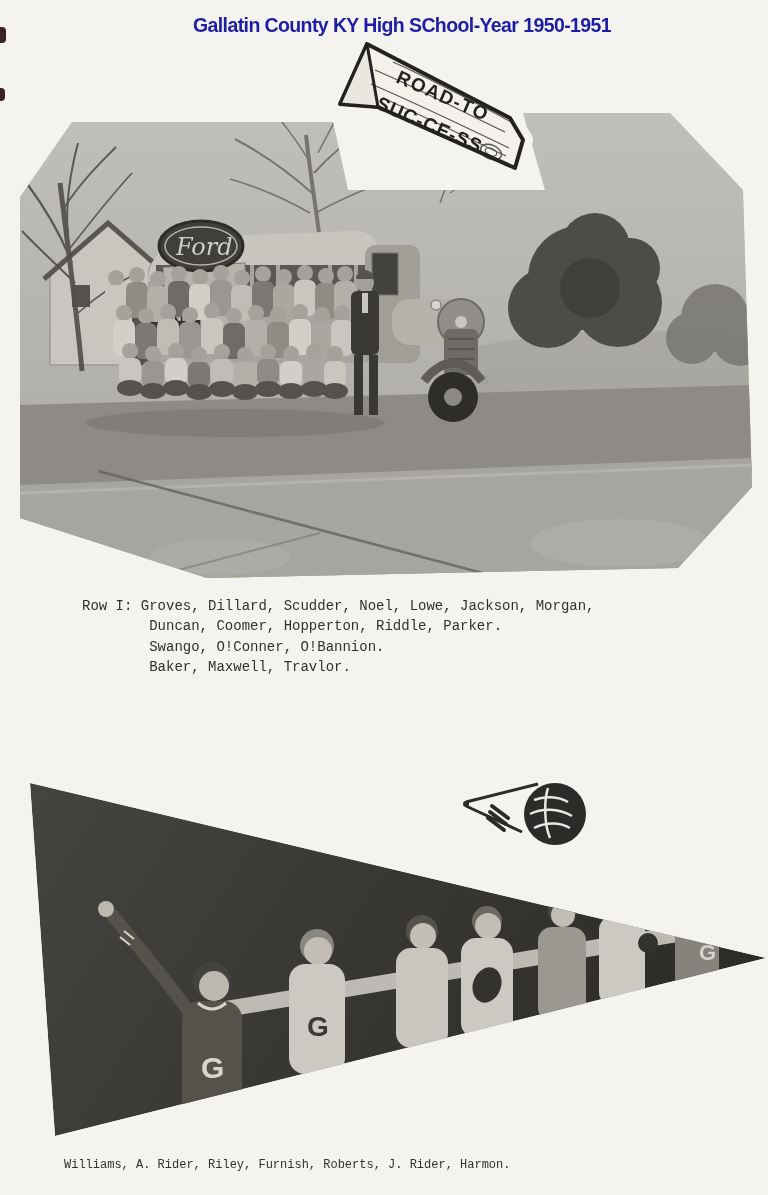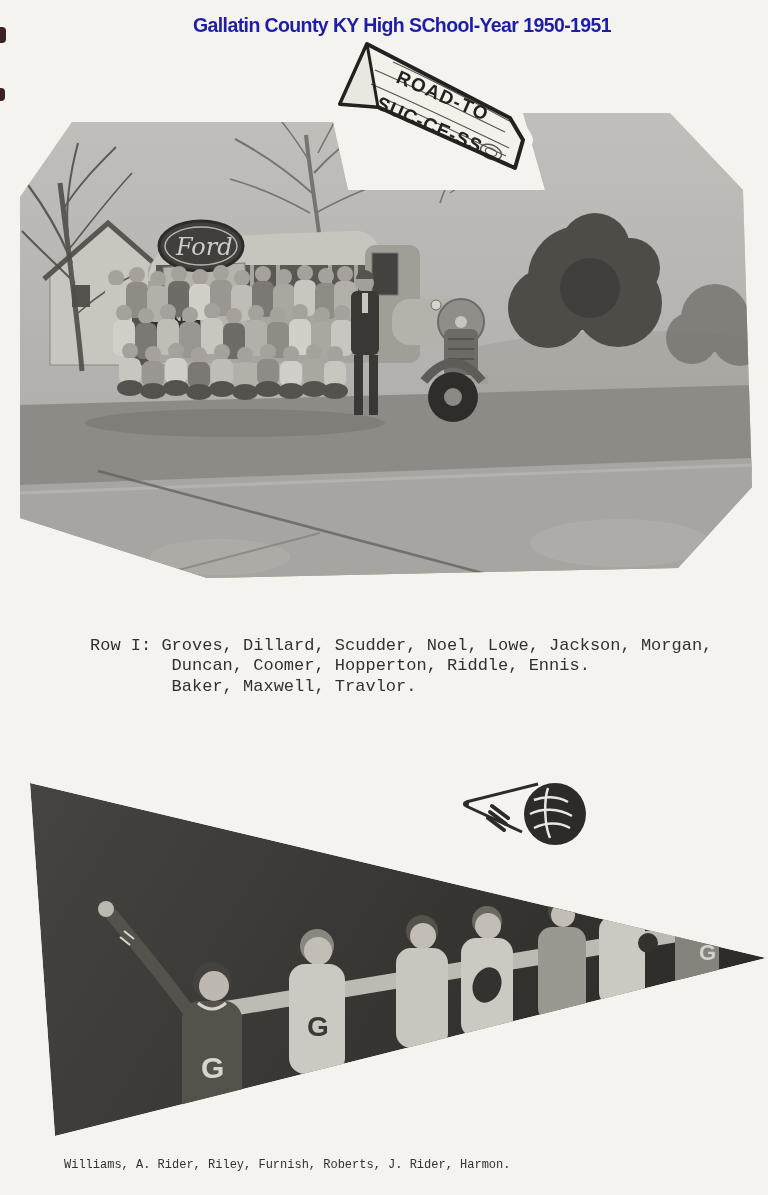--- a/index.html
+++ b/index.html
@@ -10,21 +10,21 @@
   #title{left:0;right:0;top:14px;text-align:center;font-weight:bold;
          font-size:19.5px;letter-spacing:-0.6px;color:#1d1da6;padding-left:36px;}
   
   #bus-photo{left:20px;top:113px;width:735px;height:467px;background:#bef264;
     clip-path:polygon(52px 9px,313px 9px,328px 77px,525px 77px,503px 0px,650px 0px,
                       723px 77px,732px 374px,658px 455px,187px 465px,0px 405px,0px 84px);}
   
   #road-sign{left:323px;top:36px;width:222px;height:160px;}
   
   .typ{font-family:"Liberation Mono",monospace;color:#34312d;}
-  #bus-caption{left:90px;top:596px;font-size:17px;line-height:20.4px;margin-top:40px;}
+  #bus-caption{left:82px;top:596px;font-size:14px;line-height:20.4px;}
   .caption-line{white-space:pre;}
   #cheer-caption{left:64px;top:1158px;font-size:12px;white-space:pre;text-align:center;}
   
   #pennant{left:25px;top:778px;width:743px;height:362px;
     clip-path:polygon(5px 5px,741px 180px,30px 358px);}
   #megaphone{left:460px;top:776px;width:135px;height:72px;}
   .mark{background:#3c2322;border-radius:0 4px 4px 0;}
 </style>
 </head>
 <body>
@@ -208,21 +208,22 @@
     <path d="M70,26 C110,44 155,68 192,88" stroke-width="1.1"></path>
     <ellipse cx="168" cy="116" rx="11" ry="7" transform="rotate(24 168 116)" stroke-width="1.4"></ellipse>
     <ellipse cx="168" cy="116" rx="6" ry="3.5" transform="rotate(24 168 116)" stroke-width="1.2"></ellipse>
   </g>
   <text transform="translate(72,46) rotate(23.5)" font-size="19" font-weight="bold" letter-spacing="1.5" fill="#232220">ROAD-TO</text>
   <text transform="translate(52,72) rotate(23.5)" font-size="19" font-weight="bold" letter-spacing="1" fill="#232220">SUC-CE-SS</text>
 </svg>
 
 <div id="bus-caption" class="abs typ">
   <div class="caption-line">Row I: Groves, Dillard, Scudder, Noel, Lowe, Jackson, Morgan,</div>
-  <div class="caption-line">        Duncan, Coomer, Hopperton, Riddle, Ennis.</div>
+  <div class="caption-line">        Duncan, Coomer, Hopperton, Riddle, Parker.</div>
+  <div class="caption-line">        Swango, O!Conner, O!Bannion.</div>
   <div class="caption-line">        Baker, Maxwell, Travlor.</div>
 </div>
 
 <svg id="megaphone" class="abs" viewBox="0 0 135 72">
   <path d="M6,26 L78,8" stroke="#2c2b29" stroke-width="3" fill="none"></path>
   <path d="M6,30 L62,56" stroke="#2c2b29" stroke-width="3" fill="none"></path>
   <circle cx="6" cy="28" r="3" fill="#2c2b29"></circle>
   <circle cx="95" cy="38" r="31" fill="#2c2b29"></circle>
   <g stroke="#e9e7e2" stroke-width="2.5" fill="none">
     <path d="M74,24 C84,20 98,20 108,26"></path>

